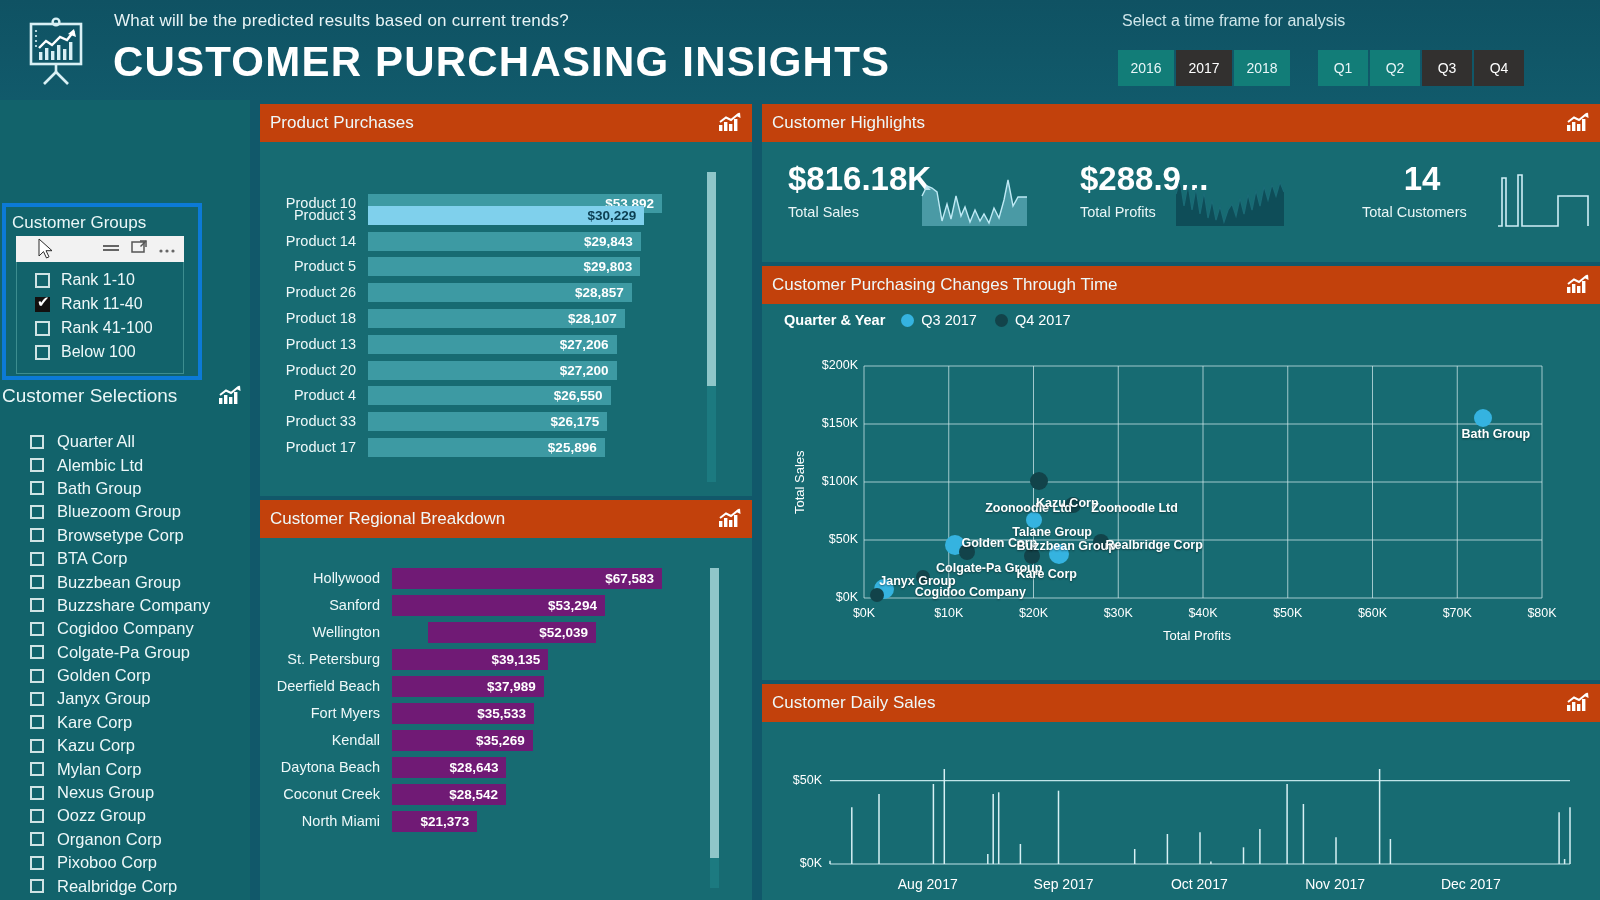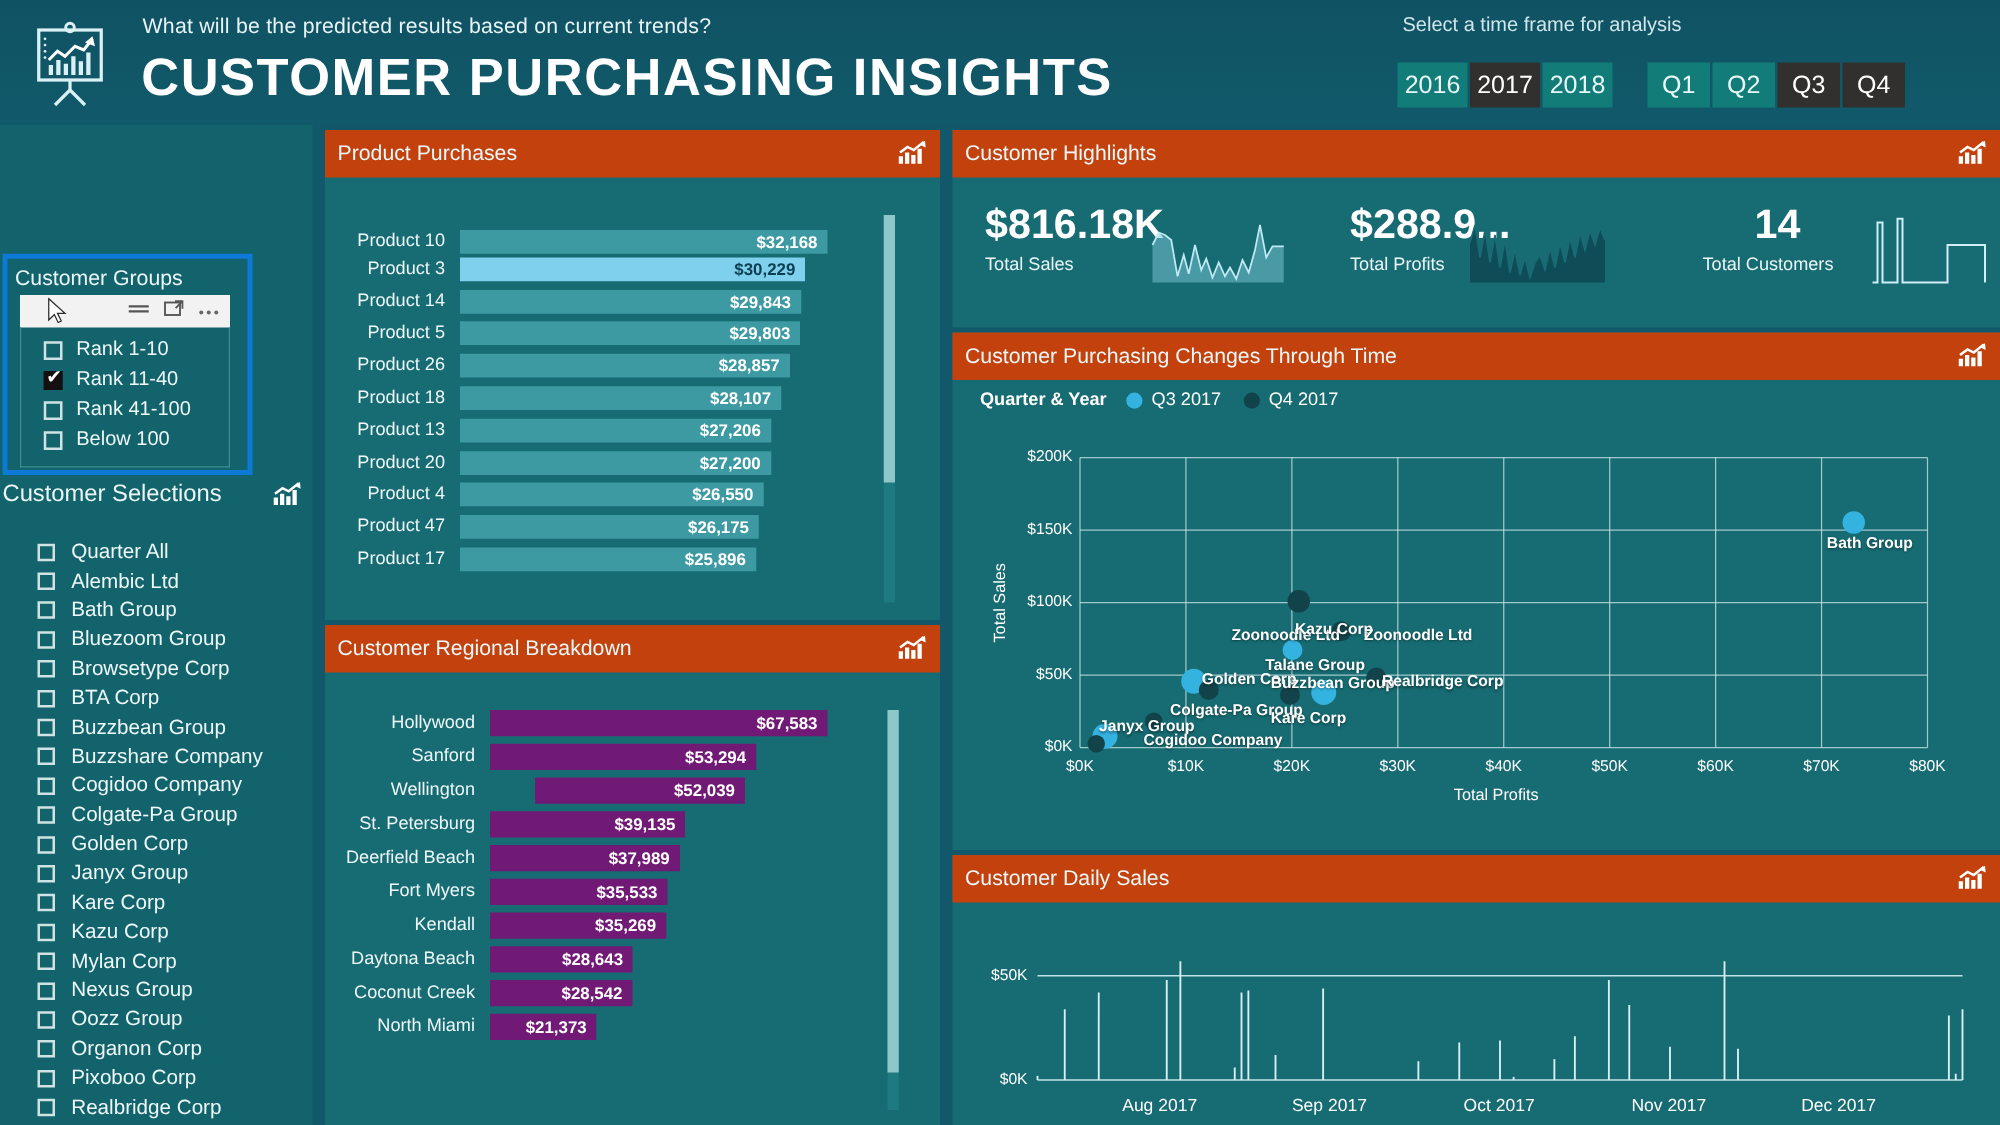--- a/index.html
+++ b/index.html
@@ -26,21 +26,21 @@
     font-size: 42px; font-weight: bold; color: #ffffff;
     letter-spacing: 1.2px; white-space: nowrap;
   }
   .tf-label {
     position: absolute; left: 1122px; top: 12px;
     font-size: 16px; color: #cfe6ea;
   }
   .tf-row { position: absolute; top: 50px; height: 36px; }
   .tf-btn {
     display: inline-block; width: 56px; height: 36px; line-height: 36px;
-    text-align: center; font-size: 20px; color: #e9f6f8;
+    text-align: center; font-size: 14px; color: #e9f6f8;
     background: #127d78; margin-right: 2px; cursor: pointer;
   }
   .tf-btn.sel { background: #32302f; color: #ffffff; }
   #years { left: 1118px; }
   #quarters { left: 1318px; }
   #quarters .tf-btn { width: 50px; }
 
   
   .sidebar {
     position: absolute; left: 0; top: 100px; width: 250px; height: 800px;
@@ -355,25 +355,25 @@
             <rect x="11" y="12" width="3.4" height="7"></rect>
               <rect x="16" y="7" width="3.4" height="12"></rect>
           </g>
           <polyline points="2,10 8,5.5 13,8 21,1.5" fill="none" stroke="#ffffff" stroke-width="2"></polyline>
           <polygon points="22,0.5 22.5,6 17.5,3.5" fill="#ffffff"></polygon>
         </svg>
       </span>
     </div>
     <div class="panel-body">
       <div class="barchart" id="bars-products">
-          <div class="bar-row" style="left: 0px; top: 42px; width: 420px; height: 19px;">
+          <div class="bar-row" style="left: 0px; top: 52px; width: 420px; height: 19px;">
             <div class="bar-name" style="width: 108px; line-height: 19px;">Product 10</div>
             <div class="bar-track" style="width: 312px;">
               <div class="bar-fill" style="width: 294px;">
-                <span class="bar-val">$32,168</span>
+                <span class="bar-val">$53,892</span>
               </div>
             </div>
           </div>
           <div class="bar-row" style="left: 0px; top: 63.8px; width: 420px; height: 19px;">
             <div class="bar-name" style="width: 108px; line-height: 19px;">Product 3</div>
             <div class="bar-track" style="width: 312px;">
               <div class="bar-fill hl" style="width: 276.278px;">
                 <span class="bar-val" style="color: rgb(12, 63, 82);">$30,229</span>
               </div>
             </div>
@@ -428,21 +428,21 @@
           </div>
           <div class="bar-row" style="left: 0px; top: 244.4px; width: 420px; height: 19px;">
             <div class="bar-name" style="width: 108px; line-height: 19px;">Product 4</div>
             <div class="bar-track" style="width: 312px;">
               <div class="bar-fill" style="width: 242.654px;">
                 <span class="bar-val">$26,550</span>
               </div>
             </div>
           </div>
           <div class="bar-row" style="left: 0px; top: 270.2px; width: 420px; height: 19px;">
-            <div class="bar-name" style="width: 108px; line-height: 19px;">Product 47</div>
+            <div class="bar-name" style="width: 108px; line-height: 19px;">Product 33</div>
             <div class="bar-track" style="width: 312px;">
               <div class="bar-fill" style="width: 239.227px;">
                 <span class="bar-val">$26,175</span>
               </div>
             </div>
           </div>
           <div class="bar-row" style="left: 0px; top: 296px; width: 420px; height: 19px;">
             <div class="bar-name" style="width: 108px; line-height: 19px;">Product 17</div>
             <div class="bar-track" style="width: 312px;">
               <div class="bar-fill" style="width: 236.677px;">

